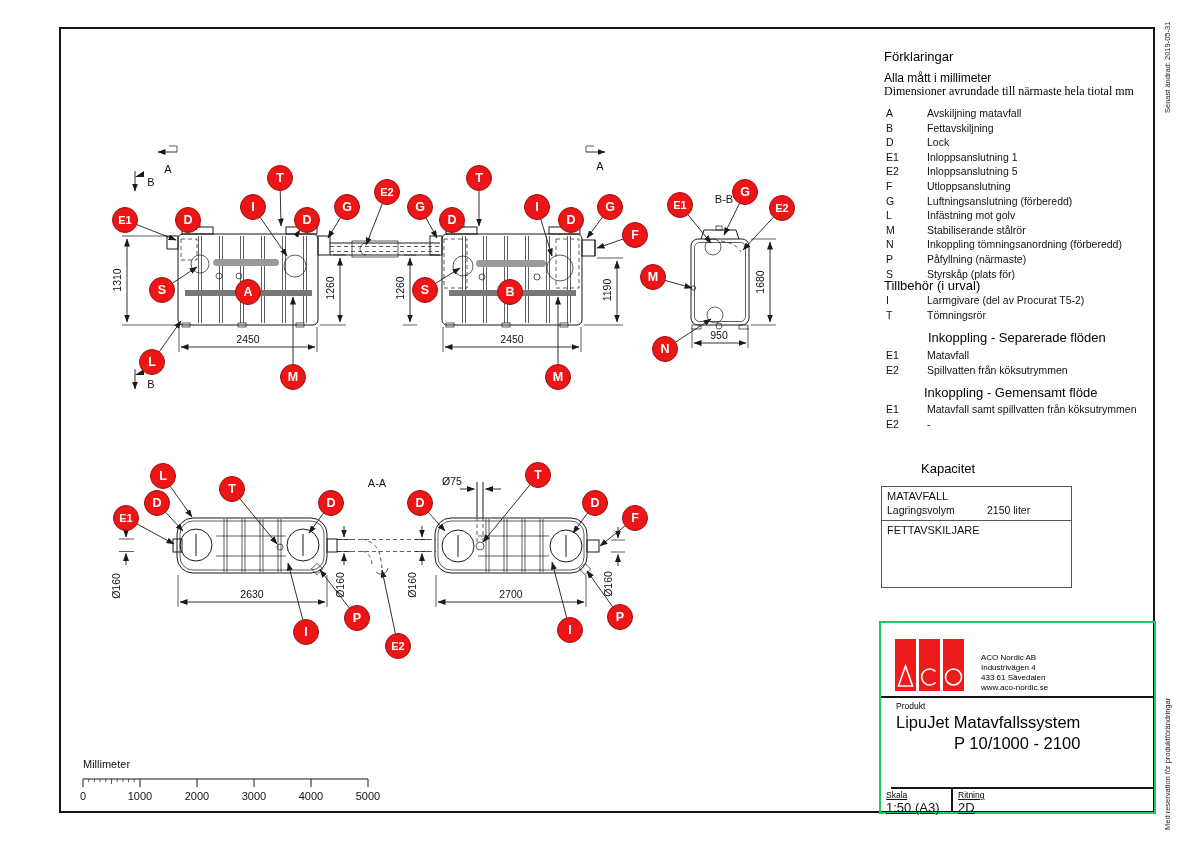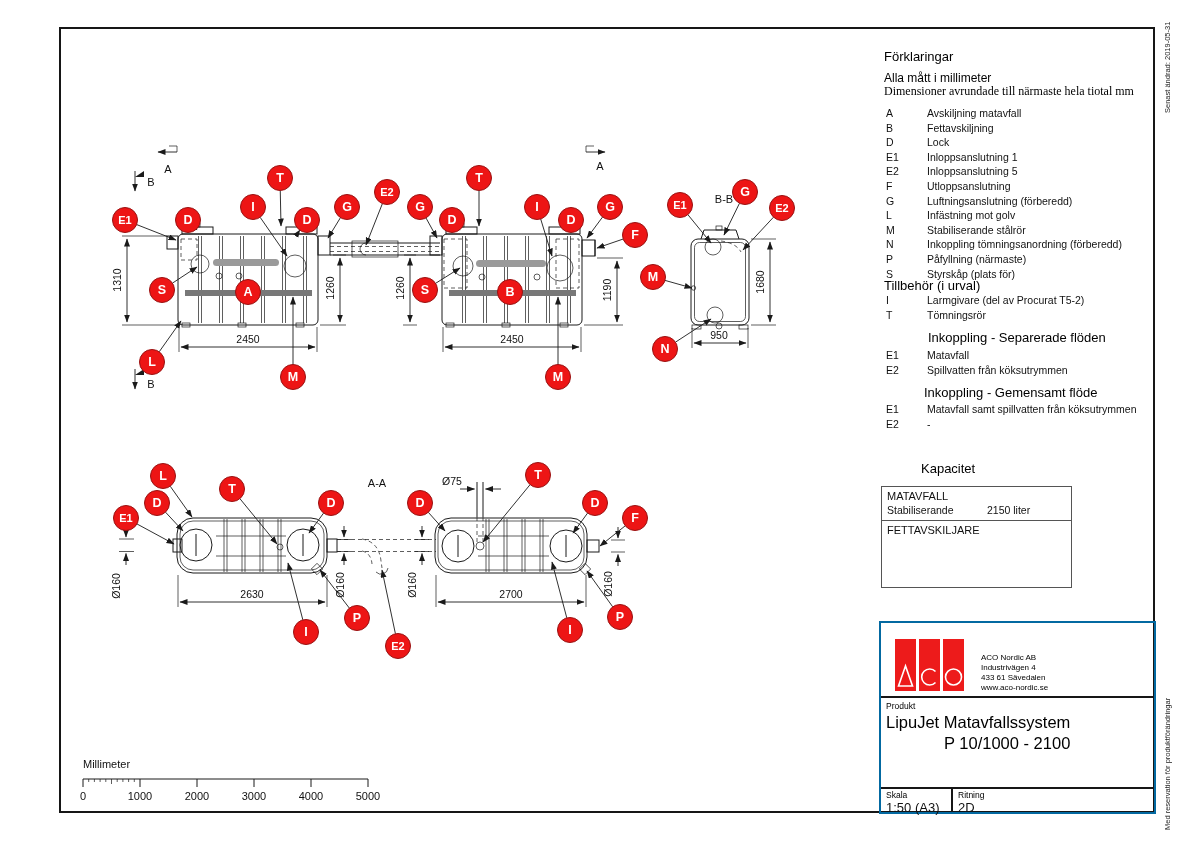--- a/index.html
+++ b/index.html
@@ -16,29 +16,29 @@
   .lkey{display:inline-block;width:41px;flex:0 0 41px;}
   .cap-box{position:absolute;left:881px;top:486px;width:191px;height:102px;
            border:1px solid #555;box-sizing:border-box;}
   .cap-sec{padding:2px 5px 3px 5px;}
   .cap-sec.first{border-bottom:1px solid #555;}
   .cap-head{font-size:11px;line-height:14px;}
   .cap-box .lrow{line-height:14.2px;}
   .cap-box .lkey{width:100px;flex:0 0 100px;}
   
   .tblock{position:absolute;left:879px;top:621px;width:277px;height:193px;
-          border:2px solid #0369a1;box-sizing:border-box;}
+          border:2px solid #22c55e;box-sizing:border-box;}
   .tb-logo-row{position:relative;height:75px;border-bottom:2px solid #161616;box-sizing:border-box;}
   .logo-wrap{position:absolute;left:14px;top:16px;display:flex;gap:3px;}
   .logo-block{width:21px;height:52px;}
   .tb-company{position:absolute;left:100px;top:30px;font-size:8px;line-height:10px;color:#000;}
-  .tb-produkt-row{position:relative;height:91px;border-bottom:2px solid #161616;box-sizing:border-box;}
+  .tb-produkt-row{position:relative;height:91px;border-bottom:2px solid #161616;box-sizing:border-box;margin-left:10px;}
   .tb-small{font-size:8.5px;color:#000;}
   .tb-product{font-size:16.5px;line-height:21px;color:#000;text-align:right;}
-  .tb-bottom-row{display:flex;height:23px;}
+  .tb-bottom-row{display:flex;height:23px;text-decoration:underline;}
   .tb-cell{padding:1px 0 0 5px;box-sizing:border-box;}
   .tb-cell.skala{width:72px;border-right:2px solid #161616;}
   .tb-val{font-size:13px;}
   .vtext{position:absolute;transform-origin:0 0;transform:rotate(-90deg);
          font-size:7.5px;color:#222;white-space:nowrap;}
 </style>
 </head>
 <body>
 
 <div class="sheet">
@@ -469,21 +469,21 @@
         <span class="lval">-</span>
       </div>
     </div>
 
   <div class="abs sec-title" style="left:881px;top:461px;margin-left:40px;">Kapacitet</div>
   <div class="cap-box">
     <div class="cap-sec first">
       <div class="cap-head">MATAVFALL</div>
       <div>
           <div class="lrow">
-            <span class="lkey">Stabiliserande</span>
+            <span class="lkey">Lagringsvolym</span>
             <span class="lval">2150 liter</span>
           </div>
         </div>
     </div>
     <div class="cap-sec">
       <div class="cap-head">FETTAVSKILJARE</div>
     </div>
   </div>
 
   <div class="tblock">

